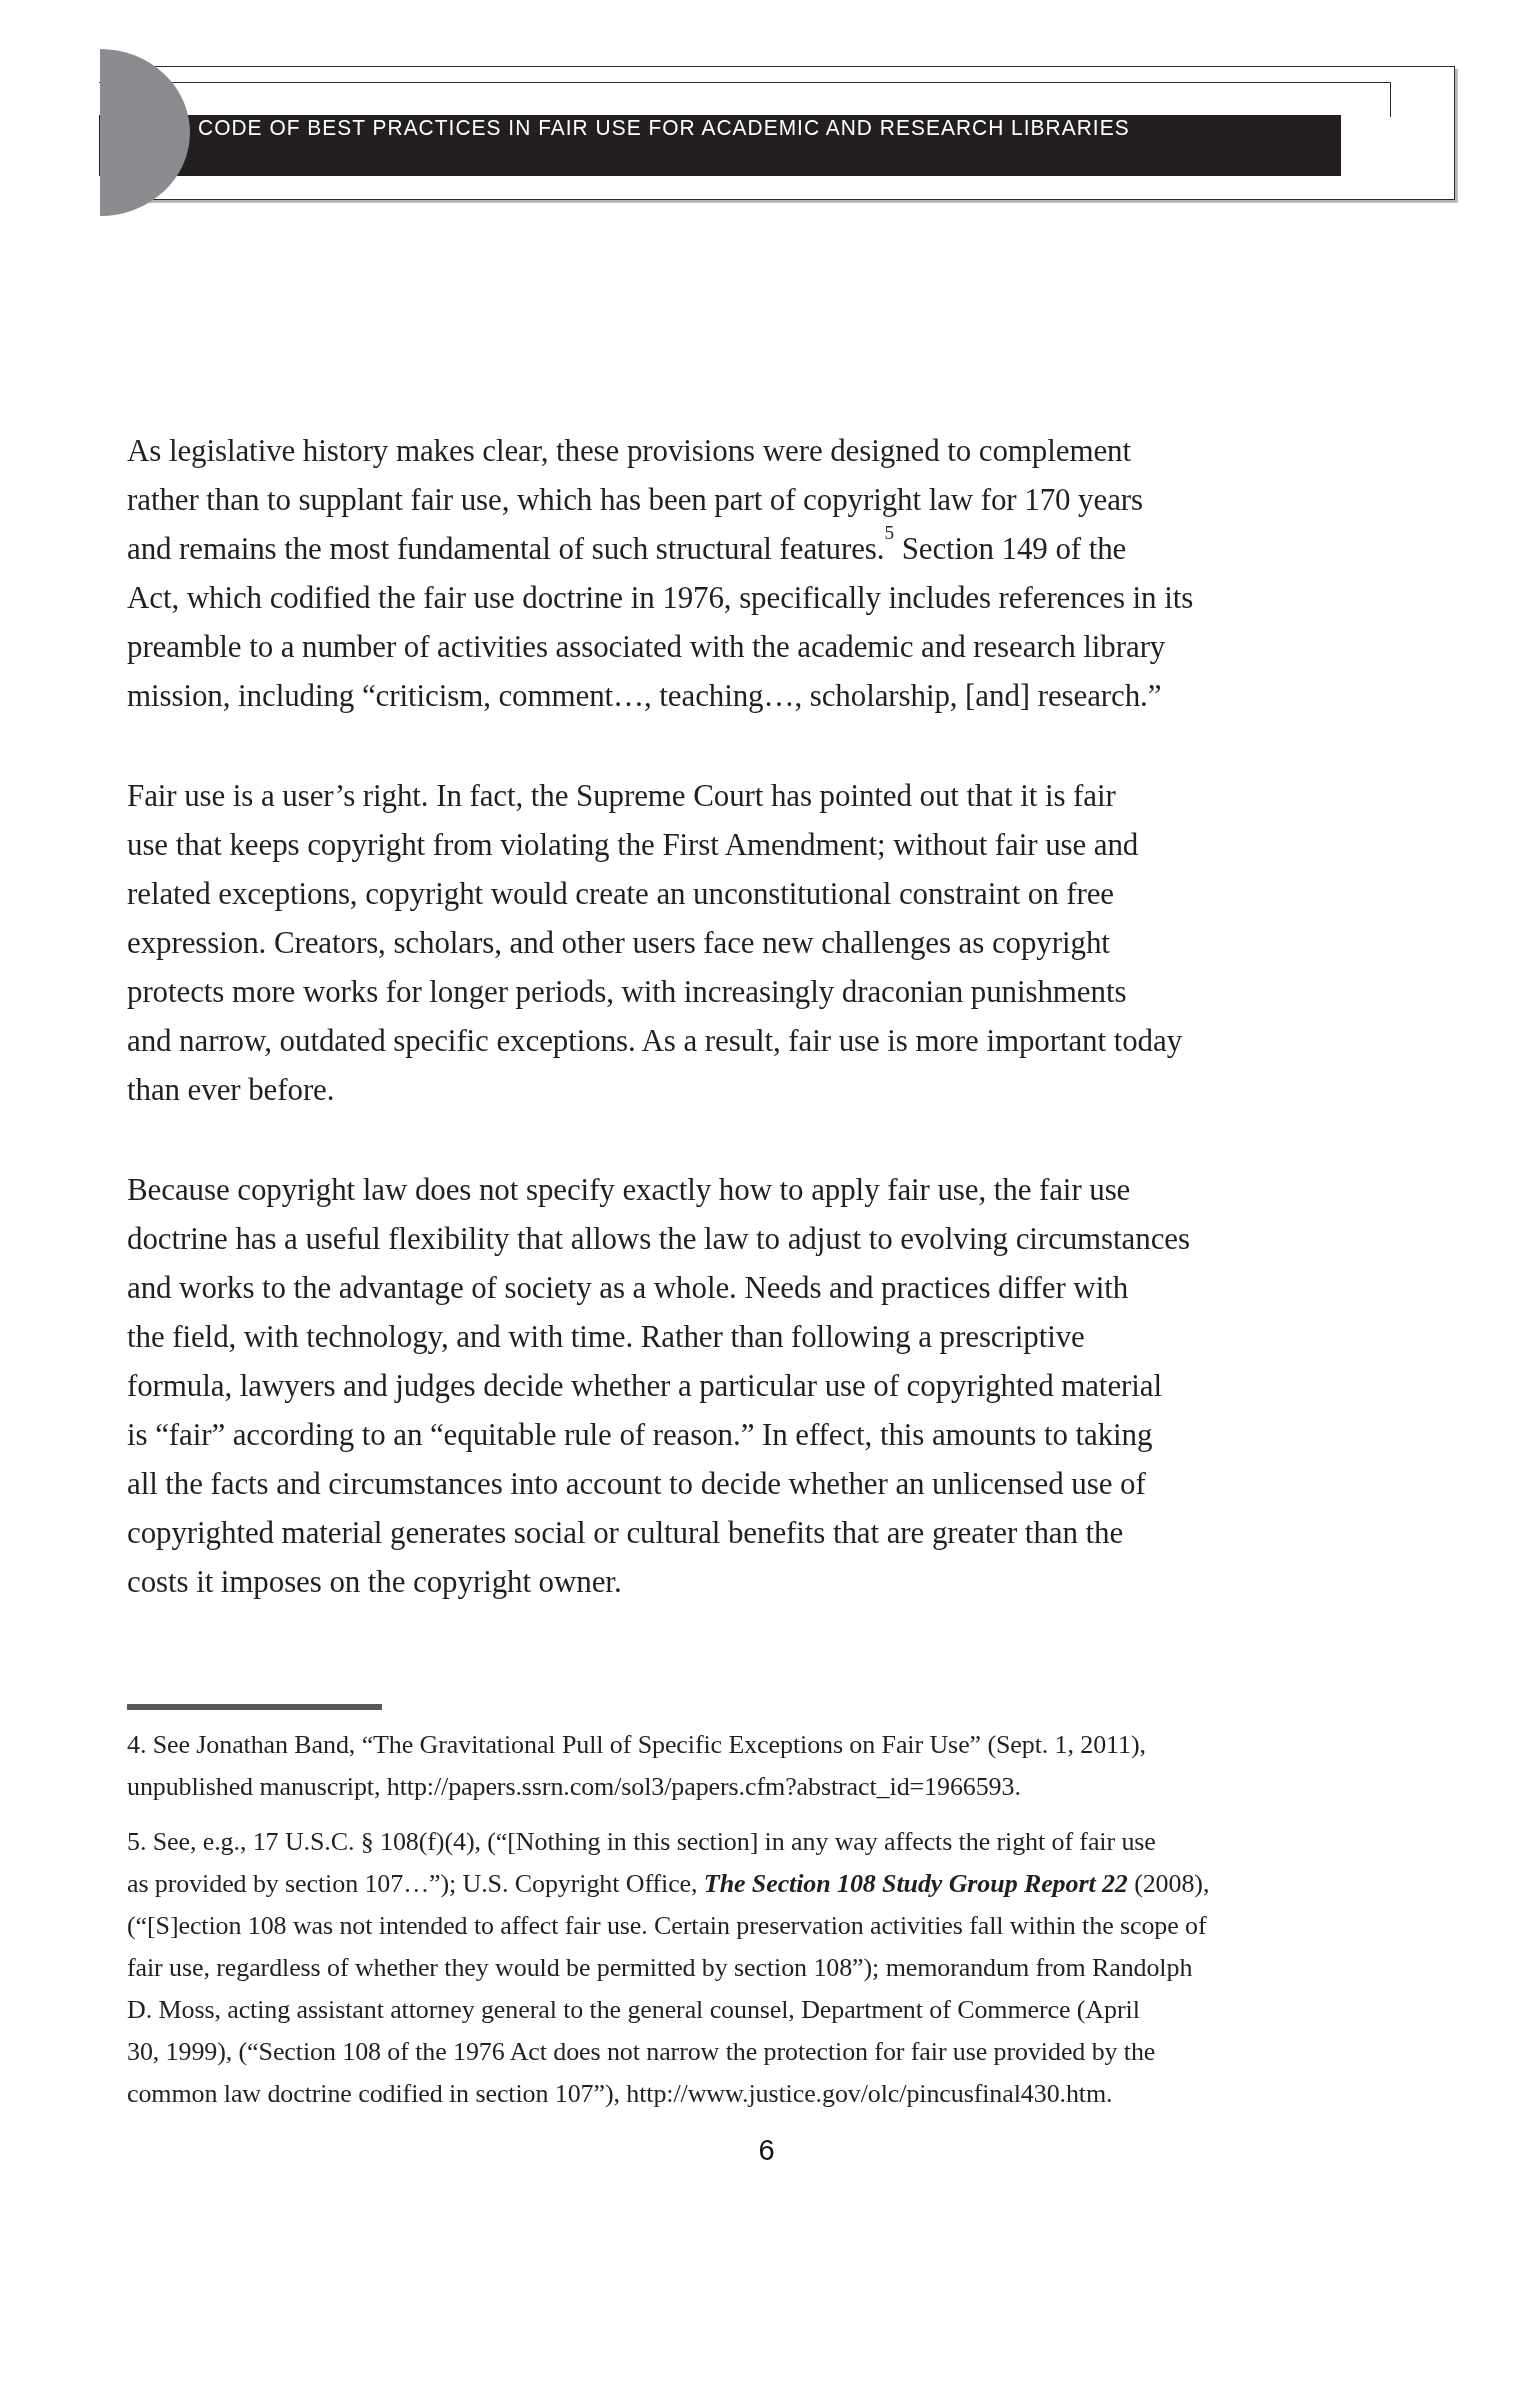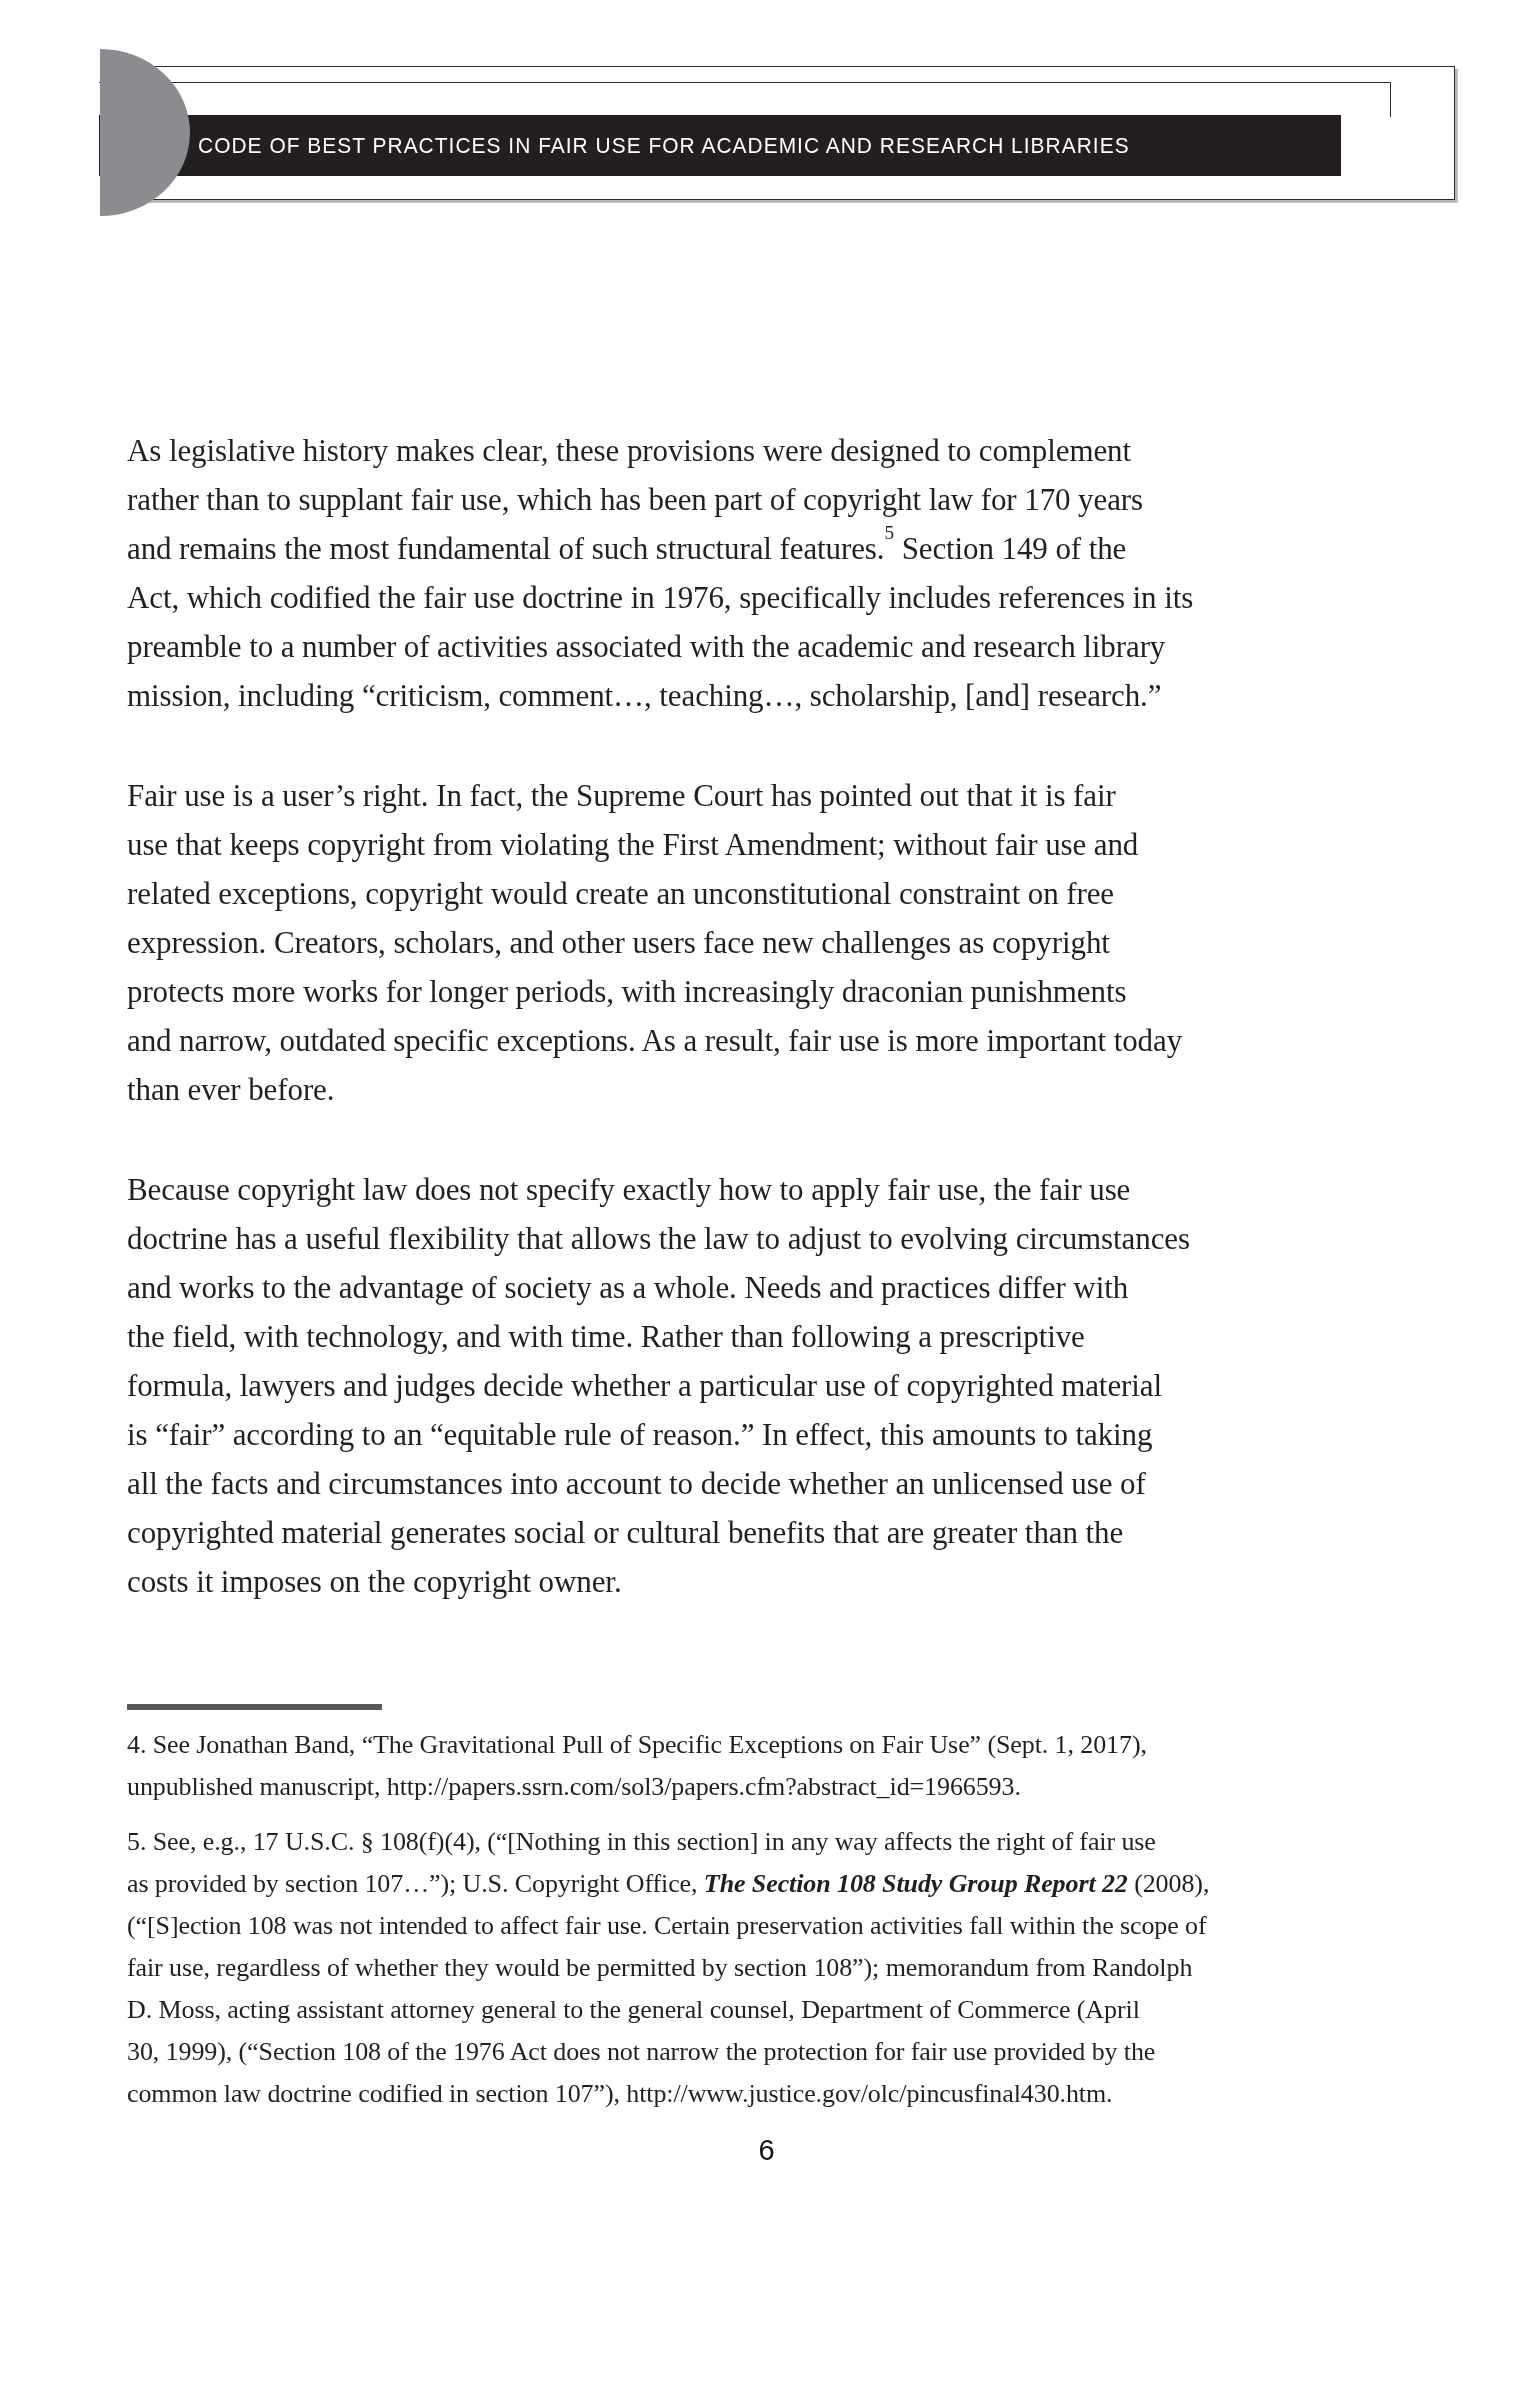--- a/index.html
+++ b/index.html
@@ -31,21 +31,20 @@
     border-top: 1.9px solid #2b2a2a;
     border-right: 1.9px solid #2b2a2a;
     box-sizing: border-box;
   }
   .title-bar {
     position: absolute;
     left: -1.9px; top: 48px;
     width: 1242px; height: 61px;
     background: #231f20;
     display: flex;
-    align-items: center;
   }
   .title-bar .bar-text {
     display: inline-block;
     margin-left: 99px;
     color: #ffffff;
     font-family: "Liberation Sans", sans-serif;
     font-size: 22.5px;
     letter-spacing: 1.1px;
     white-space: nowrap;
     transform: scaleX(0.93);
@@ -144,21 +143,21 @@
 the field, with technology, and with time. Rather than following a prescriptive
 formula, lawyers and judges decide whether a particular use of copyrighted material
 is “fair” according to an “equitable rule of reason.” In effect, this amounts to taking
 all the facts and circumstances into account to decide whether an unlicensed use of
 copyrighted material generates social or cultural benefits that are greater than the
 costs it imposes on the copyright owner.</span></p>
 
     <div class="footnote-separator"></div>
 
     <div class="footnotes">
-      <p><span>4. See Jonathan Band, “The Gravitational Pull of Specific Exceptions on Fair Use” (Sept. 1, 2017),
+      <p><span>4. See Jonathan Band, “The Gravitational Pull of Specific Exceptions on Fair Use” (Sept. 1, 2011),
 unpublished manuscript, http://papers.ssrn.com/sol3/papers.cfm?abstract_id=1966593.</span></p>
 
       <p><span>5. See, e.g., 17 U.S.C. § 108(f)(4), (“[Nothing in this section] in any way affects the right of fair use
 as provided by section 107…”); U.S. Copyright Office, </span><span class="italic">The Section 108 Study Group Report 22</span><span> (2008),
 (“[S]ection 108 was not intended to affect fair use. Certain preservation activities fall within the scope of
 fair use, regardless of whether they would be permitted by section 108”); memorandum from Randolph
 D. Moss, acting assistant attorney general to the general counsel, Department of Commerce (April
 30, 1999), (“Section 108 of the 1976 Act does not narrow the protection for fair use provided by the
 common law doctrine codified in section 107”), http://www.justice.gov/olc/pincusfinal430.htm.</span></p>
     </div>

